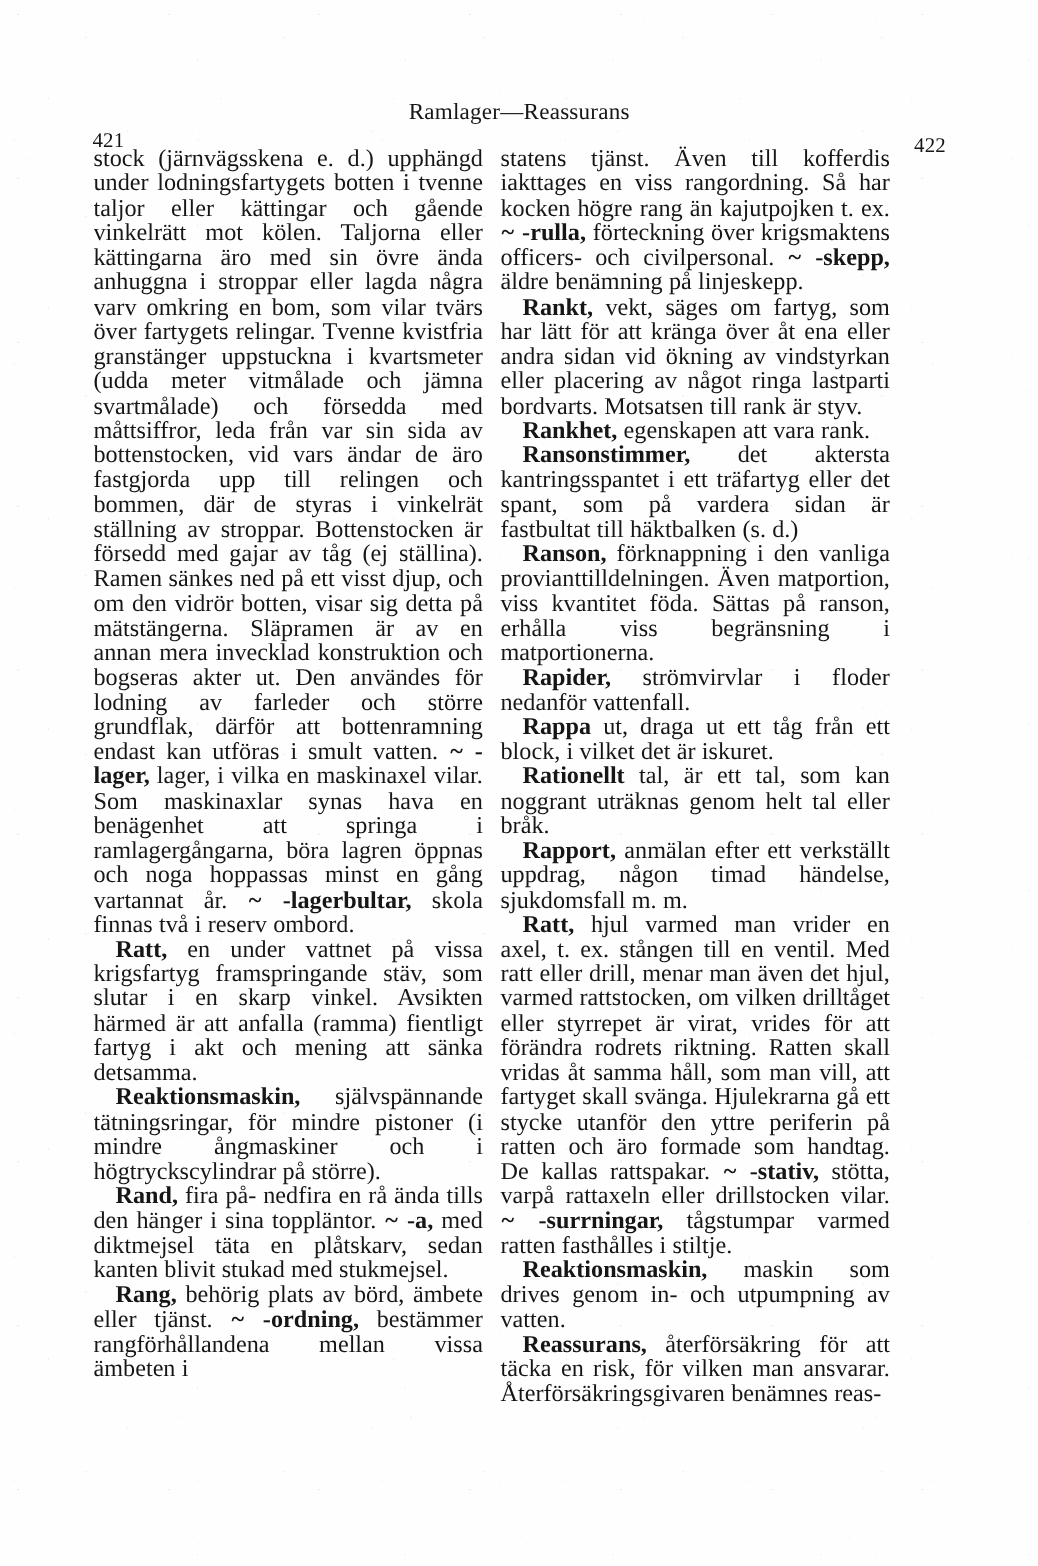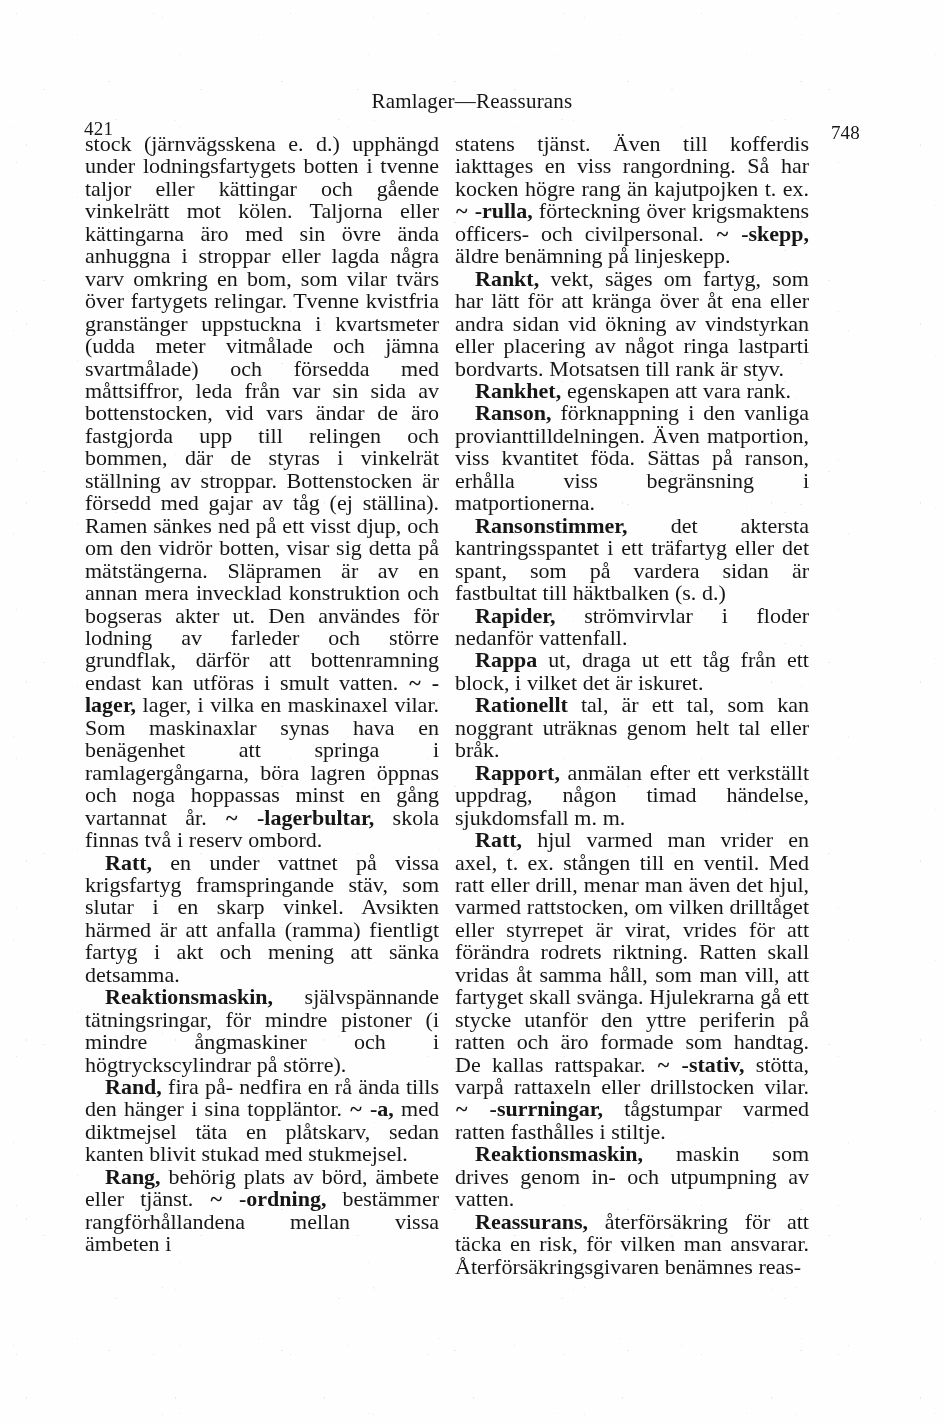--- a/index.html
+++ b/index.html
@@ -103,37 +103,37 @@
 </head>
 <body>
 
 <div id="page">
 
   <div id="speckle"></div>
 
   <div class="head">
     <span class="folio folio-left">421</span>
     <span class="head-title">Ramlager—Reassurans</span>
-    <span class="folio folio-right">748</span>
+    <span class="folio folio-right">422</span>
   </div>
 
   <div class="col col-left" id="col-left">
       <p class="cont">stock (järnvägsskena e. d.) upphängd under lodningsfartygets botten i tvenne taljor eller kättingar och gående vinkelrätt mot kölen. Taljorna eller kättingarna äro med sin övre ända anhuggna i stroppar eller lagda några varv omkring en bom, som vilar tvärs över fartygets relingar. Tvenne kvistfria granstänger uppstuckna i kvartsmeter (udda meter vitmålade och jämna svartmålade) och försedda med måttsiffror, leda från var sin sida av bottenstocken, vid vars ändar de äro fastgjorda upp till relingen och bommen, där de styras i vinkelrät ställning av stroppar. Bottenstocken är försedd med gajar av tåg (ej ställina). Ramen sänkes ned på ett visst djup, och om den vidrör botten, visar sig detta på mätstängerna. Släpramen är av en annan mera invecklad konstruktion och bogseras akter ut. Den användes för lodning av farleder och större grundflak, därför att bottenramning endast kan utföras i smult vatten. <span class="tilde">~</span> <b>-lager,</b> lager, i vilka en maskinaxel vilar. Som maskinaxlar synas hava en benägenhet att springa i ramlagergångarna, böra lagren öppnas och noga hoppassas minst en gång vartannat år. <span class="tilde">~</span> <b>-lagerbultar,</b> skola finnas två i reserv ombord.</p>
       <p><b>Ratt,</b> en under vattnet på vissa krigsfartyg framspringande stäv, som slutar i en skarp vinkel. Avsikten härmed är att anfalla (ramma) fientligt fartyg i akt och mening att sänka detsamma.</p>
       <p><b>Reaktionsmaskin,</b> självspännande tätningsringar, för mindre pistoner (i mindre ångmaskiner och i högtryckscylindrar på större).</p>
       <p><b>Rand,</b> fira på- nedfira en rå ända tills den hänger i sina toppläntor. <span class="tilde">~</span> <b>-a,</b> med diktmejsel täta en plåtskarv, sedan kanten blivit stukad med stukmejsel.</p>
       <p><b>Rang,</b> behörig plats av börd, ämbete eller tjänst. <span class="tilde">~</span> <b>-ordning,</b> bestämmer rangförhållandena mellan vissa ämbeten i</p>
     </div>
 
   <div class="col col-right" id="col-right">
       <p class="cont">statens tjänst. Även till kofferdis iakttages en viss rangordning. Så har kocken högre rang än kajutpojken t. ex. <span class="tilde">~</span> <b>-rulla,</b> förteckning över krigsmaktens officers- och civilpersonal. <span class="tilde">~</span> <b>-skepp,</b> äldre benämning på linjeskepp.</p>
       <p><b>Rankt,</b> vekt, säges om fartyg, som har lätt för att kränga över åt ena eller andra sidan vid ökning av vindstyrkan eller placering av något ringa lastparti bordvarts. Motsatsen till rank är styv.</p>
       <p><b>Rankhet,</b> egenskapen att vara rank.</p>
+      <p><b>Ransonstimmer,</b> det aktersta kantringsspantet i ett träfartyg eller det spant, som på vardera sidan är fastbultat till häktbalken (s. d.)</p>
       <p><b>Ranson,</b> förknappning i den vanliga provianttilldelningen. Även matportion, viss kvantitet föda. Sättas på ranson, erhålla viss begränsning i matportionerna.</p>
-      <p><b>Ransonstimmer,</b> det aktersta kantringsspantet i ett träfartyg eller det spant, som på vardera sidan är fastbultat till häktbalken (s. d.)</p>
       <p><b>Rapider,</b> strömvirvlar i floder nedanför vattenfall.</p>
       <p><b>Rappa</b> ut, draga ut ett tåg från ett block, i vilket det är iskuret.</p>
       <p><b>Rationellt</b> tal, är ett tal, som kan noggrant uträknas genom helt tal eller bråk.</p>
       <p><b>Rapport,</b> anmälan efter ett verkställt uppdrag, någon timad händelse, sjukdomsfall m. m.</p>
       <p><b>Ratt,</b> hjul varmed man vrider en axel, t. ex. stången till en ventil. Med ratt eller drill, menar man även det hjul, varmed rattstocken, om vilken drilltåget eller styrrepet är virat, vrides för att förändra rodrets riktning. Ratten skall vridas åt samma håll, som man vill, att fartyget skall svänga. Hjulekrarna gå ett stycke utanför den yttre periferin på ratten och äro formade som handtag. De kallas rattspakar. <span class="tilde">~</span> <b>-stativ,</b> stötta, varpå rattaxeln eller drillstocken vilar. <span class="tilde">~</span> <b>-surrningar,</b> tågstumpar varmed ratten fasthålles i stiltje.</p>
       <p><b>Reaktionsmaskin,</b> maskin som drives genom in- och utpumpning av vatten.</p>
       <p><b>Reassurans,</b> återförsäkring för att täcka en risk, för vilken man ansvarar. Återförsäkringsgivaren benämnes reas-</p>
     </div>
 
 </div>

